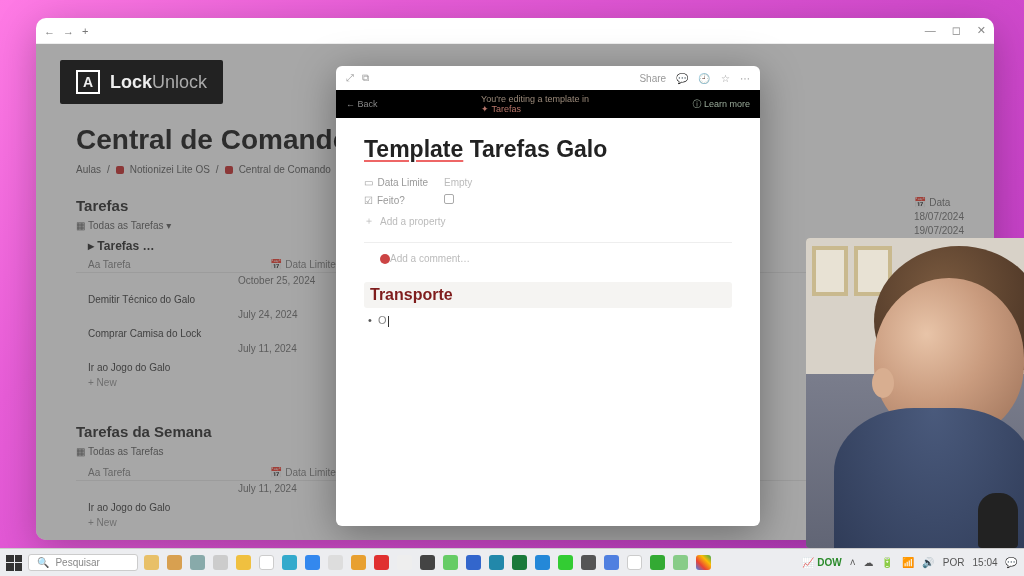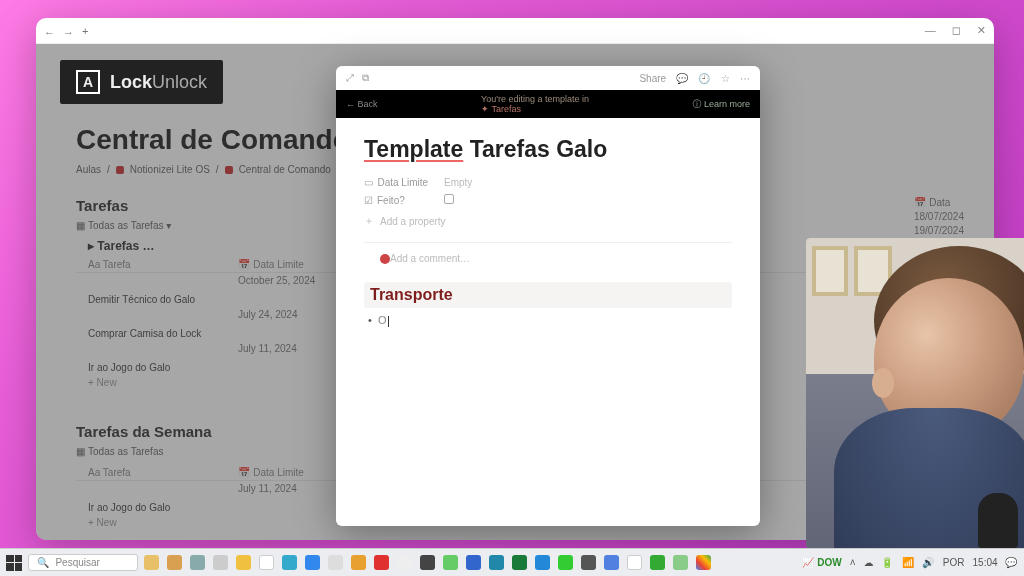--- a/index.html
+++ b/index.html
@@ -25,21 +25,21 @@
   .bgcontent { margin-top: 70px; }
   .bgtitle { font-size:28px; font-weight:700; color:#222; margin-bottom:8px; }
   .breadcrumb { font-size:10px; color:#666; display:flex; gap:6px; align-items:center; margin-bottom:22px; }
   .breadcrumb .dot { width:8px; height:8px; background:#c33; border-radius:2px; }
 
   .sectitle { font-size:15px; font-weight:600; color:#333; margin-bottom:6px; }
   .subrow { font-size:10px; color:#666; margin-bottom:8px; }
   .subtitle { font-size:12px; font-weight:700; color:#333; margin: 6px 0 4px 12px; }
 
   .tblhead, .tblrow { display:flex; font-size:10px; color:#555; padding:2px 0 2px 12px; }
-  .tblhead { color:#888; border-bottom:1px solid rgba(0,0,0,.08); }
+  .tblhead { color:#888; border-bottom:1px solid rgba(0,0,0,.08);gap:32px; }
   .c1 { width:150px; } .c2 { width:80px; }
   .tblrow .c1 { color:#444;margin-top:19px; } .tblrow .c2 { color:#777; }
   .addrow { font-size:10px; color:#999; padding:2px 0 2px 12px; }
   .centerlink { font-size:10px; color:#888; text-align:center; margin:6px 0 16px; }
 
   .rightcol { position:absolute; right:30px; top:150px; font-size:10px; color:#777; }
   .rightcol div { margin:3px 0; }
 
   
   .modal {

